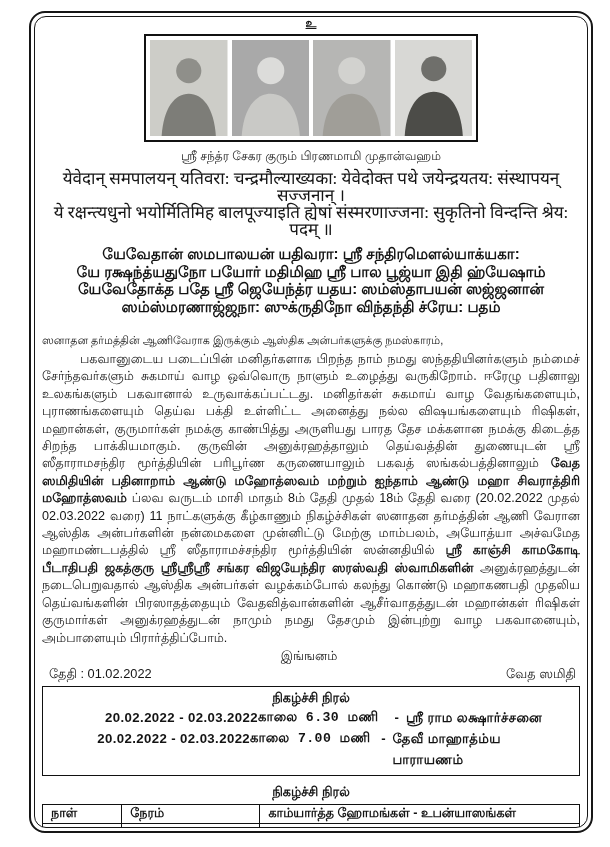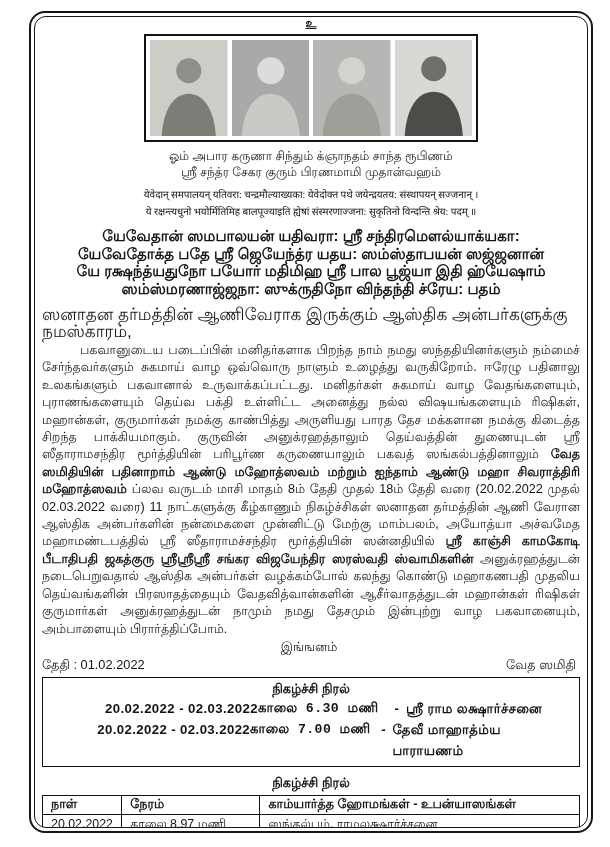--- a/index.html
+++ b/index.html
@@ -14,28 +14,28 @@
   .u-symbol{text-align:center;font-weight:bold;font-size:12px;line-height:14px;}
   .u-symbol span{text-decoration:underline;}
 
   .photo-box{width:334px;margin:4px auto 6px;border:2.5px solid #111;background:#fff;
              padding:4px;display:flex;gap:4px;box-sizing:border-box;}
   .photo{flex:1;height:96px;overflow:hidden;}
   .photo svg{display:block;width:100%;height:100%;}
 
   .center{text-align:center;}
   .shloka{font-size:12.2px;line-height:16px;margin-top:2px;}
-  .sanskrit{font-family:"Liberation Serif","DejaVu Serif",serif;font-size:10px;line-height:17px;margin-top:6px;}
+  .sanskrit{font-family:"Liberation Serif","DejaVu Serif",serif;font-size:17px;line-height:17px;margin-top:6px;}
   .translit{font-weight:bold;font-size:15px;line-height:17.5px;margin-top:7px;}
 
-  .salutation{font-size:17px;line-height:17px;margin-top:9px;}
+  .salutation{font-size:11px;line-height:17px;margin-top:17px;}
   .bodytext{font-size:12.6px;line-height:17.4px;text-align:justify;text-indent:38px;margin-top:2px;}
 
   .sig-right{text-align:center;font-size:12.6px;line-height:17px;margin-top:1px;padding-right:4px;}
-  .sig-row{display:flex;justify-content:space-between;font-size:12.8px;line-height:18px;}
+  .sig-row{display:flex;justify-content:space-between;font-size:12.8px;line-height:18px;margin-left:7px;}
   .sig-org{font-weight:normal;padding-right:4px;}
 
   .program-box{border:1.6px solid #111;margin-top:3px;padding:2px 10px 5px;}
   .pb-title{text-align:center;font-weight:bold;font-size:12.8px;line-height:18px;}
   .pbrow{display:flex;font-weight:bold;font-size:13.2px;line-height:21px;letter-spacing:.4px;}
   .pb-dates{width:205px;text-align:right;}
   .pb-time{width:130px;font-family:Liberation Mono, monospace;}
   .pb-sep{width:18px;text-align:center;}
 
   .sched-title{text-align:center;font-weight:bold;font-size:12.8px;line-height:18px;margin:7px 0 3px;}
@@ -85,33 +85,32 @@
       <div class="photo">
         <svg viewBox="0 0 80 100" preserveAspectRatio="none">
           <rect width="80" height="100" fill="#d8d8d5"></rect>
           <circle cx="40" cy="30" r="13" fill="#6f6f6b"></circle>
           <path d="M10 100 C12 68 25 54 40 54 C55 54 68 68 70 100 Z" fill="#4c4c48"></path>
         </svg>
       </div>
     </div>
 
     <div class="shloka center">
-      <div>ஓம் அபார கருணா சிந்தும் க்ஞாநதம் சாந்த ரூபிணம்</div>
       <div>ஸ்ரீ சந்த்ர சேகர குரும் பிரணமாமி முதான்வஹம்</div>
     </div>
 
     <div class="sanskrit center">
       <div>येवेदान् समपालयन् यतिवरा: चन्द्रमौल्याख्यका: येवेदोक्त पथे जयेन्द्रयतय: संस्थापयन् सज्जनान् ।</div>
       <div>ये रक्षन्त्यधुनो भयोर्मितिमिह बालपूज्याइति ह्येषां संस्मरणाज्जना: सुकृतिनो विन्दन्ति श्रेय: पदम् ॥</div>
     </div>
 
     <div class="translit center">
       <div>யேவேதான் ஸமபாலயன் யதிவரா: ஸ்ரீ சந்திரமௌல்யாக்யகா:</div>
+      <div>யே ரக்ஷந்த்யதுநோ பயோர் மதிமிஹ ஸ்ரீ பால பூஜ்யா இதி ஹ்யேஷாம்</div>
       <div>யேவேதோக்த பதே ஸ்ரீ ஜெயேந்த்ர யதய: ஸம்ஸ்தாபயன் ஸஜ்ஜனான்</div>
-      <div>யே ரக்ஷந்த்யதுநோ பயோர் மதிமிஹ ஸ்ரீ பால பூஜ்யா இதி ஹ்யேஷாம்</div>
       <div>ஸம்ஸ்மரணாஜ்ஜநா: ஸுக்ருதிநோ விந்தந்தி ச்ரேய: பதம்</div>
     </div>
 
     <div class="salutation">ஸனாதன தர்மத்தின் ஆணிவேராக இருக்கும் ஆஸ்திக அன்பர்களுக்கு நமஸ்காரம்,</div>
 
     <div class="bodytext">
       <span>பகவானுடைய படைப்பின் மனிதர்களாக பிறந்த நாம் நமது ஸந்ததியினர்களும் நம்மைச் சேர்ந்தவர்களும் சுகமாய் வாழ ஒவ்வொரு நாளும் உழைத்து வருகிறோம். ஈரேழு பதினாலு உலகங்களும் பகவானால் உருவாக்கப்பட்டது. மனிதர்கள் சுகமாய் வாழ வேதங்களையும், புராணங்களையும் தெய்வ பக்தி உள்ளிட்ட அனைத்து நல்ல விஷயங்களையும் ரிஷிகள், மஹான்கள், குருமார்கள் நமக்கு காண்பித்து அருளியது பாரத தேச மக்களான நமக்கு கிடைத்த சிறந்த பாக்கியமாகும். குருவின் அனுக்ரஹத்தாலும் தெய்வத்தின் துணையுடன் ஸ்ரீ ஸீதாராமசந்திர மூர்த்தியின் பரிபூர்ண கருணையாலும் பகவத் ஸங்கல்பத்தினாலும் </span><b>வேத ஸமிதியின் பதினாறாம் ஆண்டு மஹோத்ஸவம் மற்றும் ஐந்தாம் ஆண்டு மஹா சிவராத்திரி மஹோத்ஸவம்</b><span> ப்லவ வருடம் மாசி மாதம் 8ம் தேதி முதல் 18ம் தேதி வரை (20.02.2022 முதல் 02.03.2022 வரை) 11 நாட்களுக்கு கீழ்காணும் நிகழ்ச்சிகள் ஸனாதன தர்மத்தின் ஆணி வேரான ஆஸ்திக அன்பர்களின் நன்மைகளை முன்னிட்டு மேற்கு மாம்பலம், அயோத்யா அச்வமேத மஹாமண்டபத்தில் ஸ்ரீ ஸீதாராமச்சந்திர மூர்த்தியின் ஸன்னதியில் </span><b>ஸ்ரீ காஞ்சி காமகோடி பீடாதிபதி ஜகத்குரு ஸ்ரீஸ்ரீஸ்ரீ சங்கர விஜயேந்திர ஸரஸ்வதி ஸ்வாமிகளின்</b><span> அனுக்ரஹத்துடன் நடைபெறுவதால் ஆஸ்திக அன்பர்கள் வழக்கம்போல் கலந்து கொண்டு மஹாகணபதி முதலிய தெய்வங்களின் பிரஸாதத்தையும் வேதவித்வான்களின் ஆசீர்வாதத்துடன் மஹான்கள் ரிஷிகள் குருமார்கள் அனுக்ரஹத்துடன் நாமும் நமது தேசமும் இன்புற்று வாழ பகவானையும், அம்பாளையும் பிரார்த்திப்போம்.</span>
     </div>
 
     <div class="sig-right">இங்ஙனம்</div>

